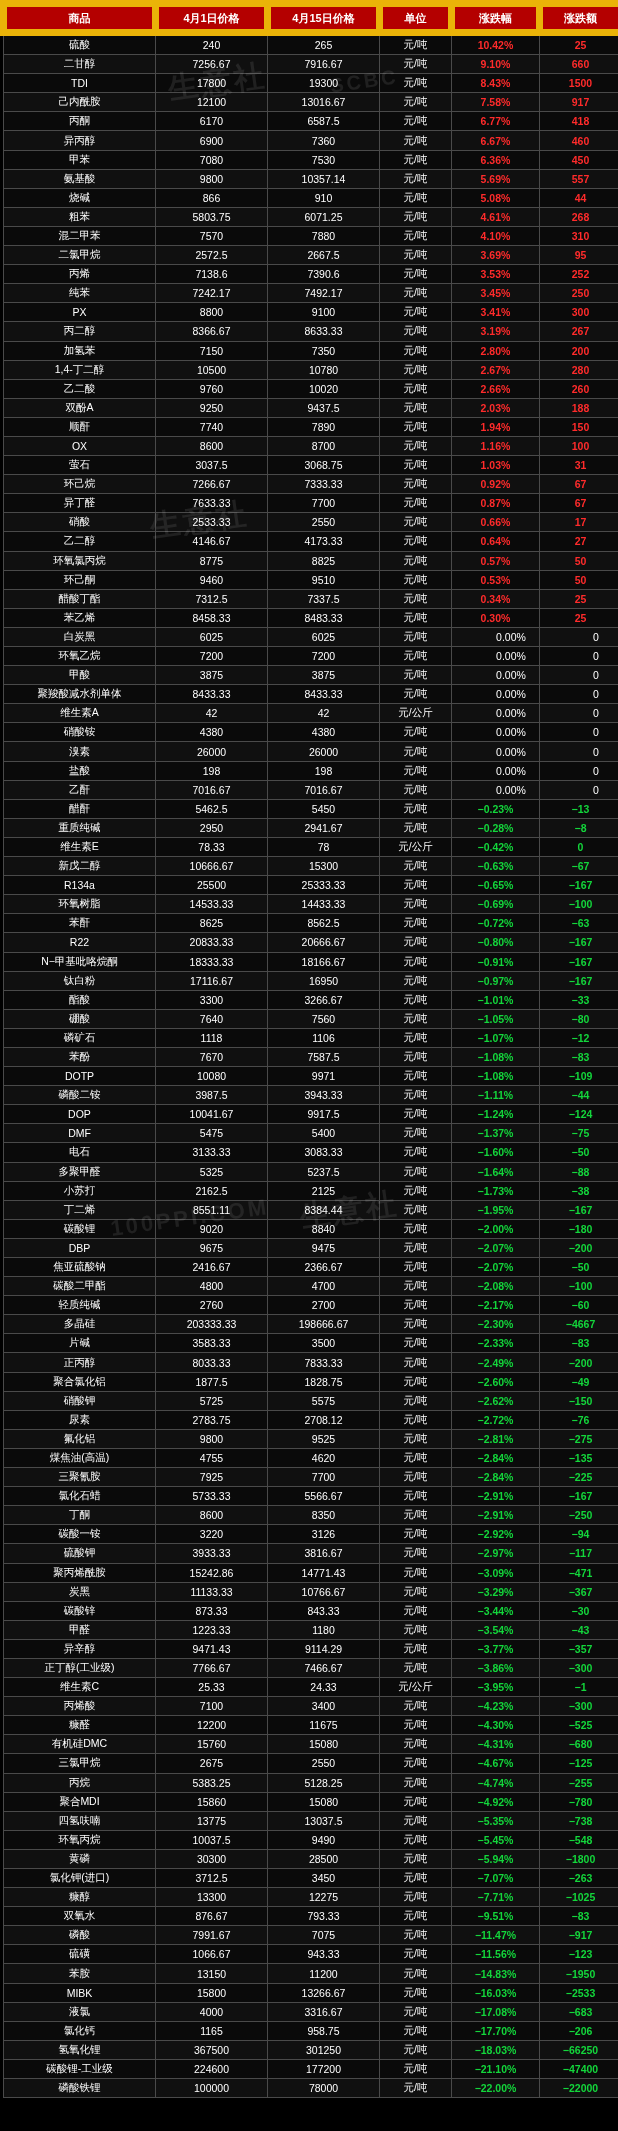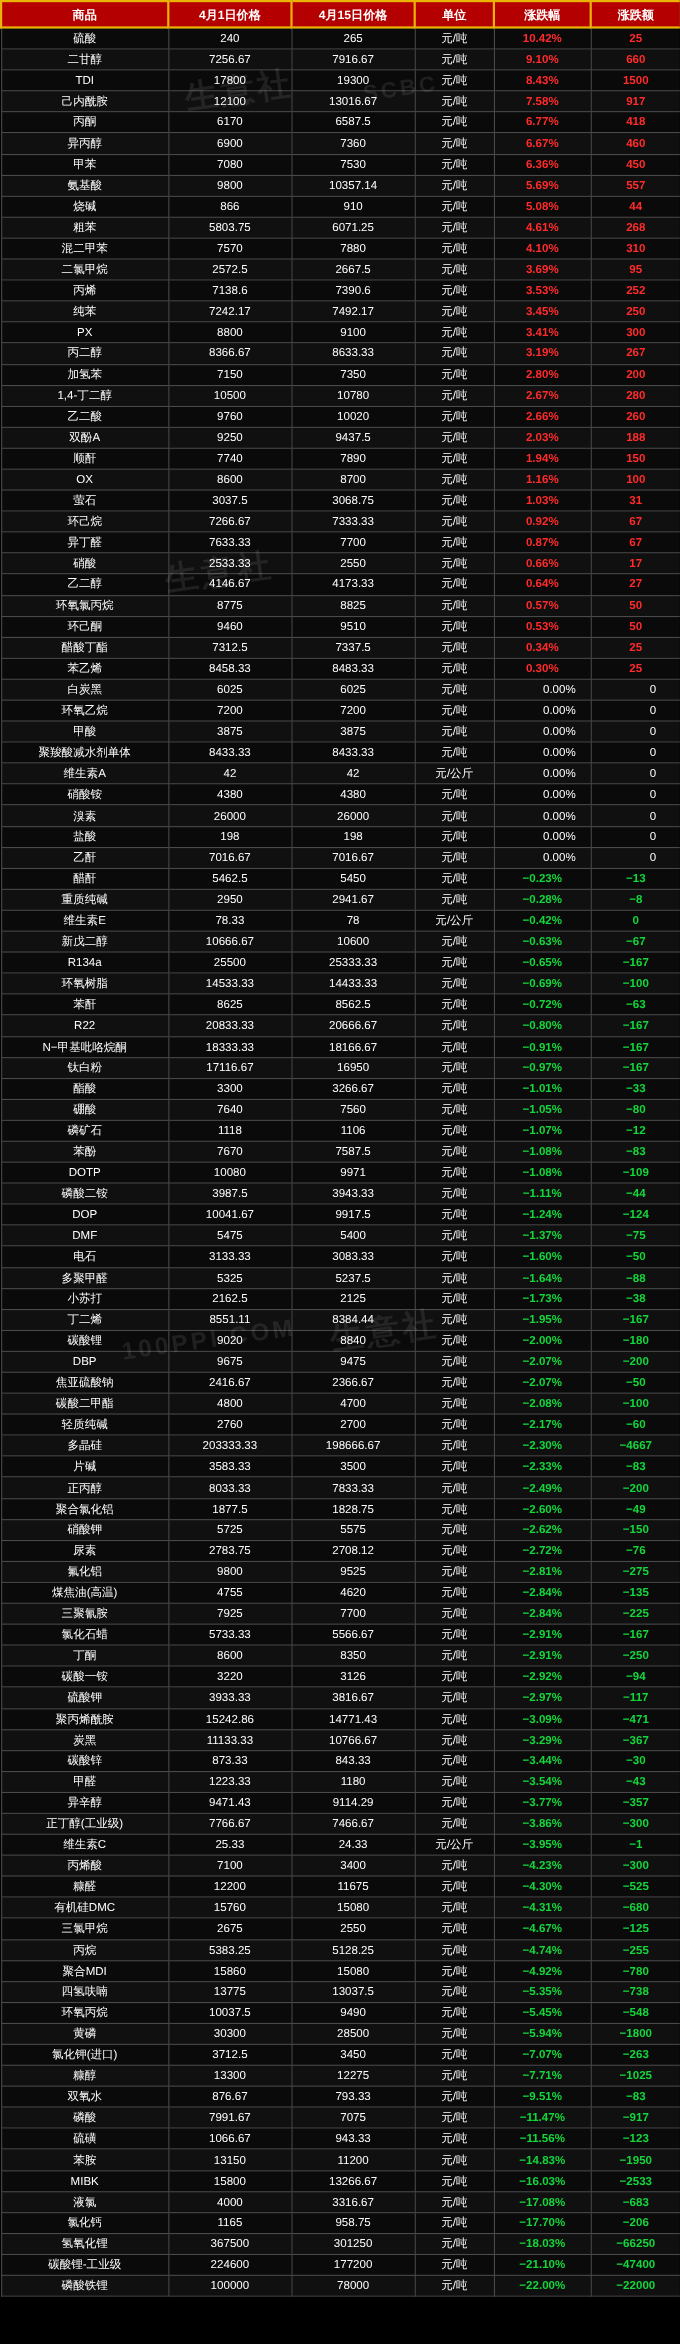--- a/index.html
+++ b/index.html
@@ -1,19 +1,19 @@
 <!DOCTYPE html>
 <html><head>
 <meta charset="utf-8">
 <style>
   html,body{margin:0;padding:0;background:#000;}
   body{width:618px;font-family:"Liberation Sans",sans-serif;}
   table{width:618px;border-collapse:collapse;table-layout:fixed;}
   col.c0{width:152px;} col.c1{width:112px;} col.c2{width:112px;} col.c3{width:72px;} col.c4{width:88px;} col.c5{width:82px;}
-  th{background:#b40000;color:#fff;font-size:11px;font-weight:bold;height:20px;border:2px solid #eab308;text-align:center;}
+  th{background:#b40000;color:#fff;font-size:11px;font-weight:bold;height:20px;border:7px solid #eab308;text-align:center;}
   td{font-size:10.5px;height:16.1px;border:1px solid #4a4a4a;text-align:center;color:#fff;background:#0a0a0a;
      overflow:hidden;white-space:nowrap;}
   tr:nth-child(even) td{background:#101010;}
   td.name{color:#ffffff;}
   td.unit{color:#ffffff;}
   td.up{color:#ff2b2b;font-weight:bold;}
   td.down{color:#13d63b;font-weight:bold;}
   td.flat{color:#ffffff;padding-left:32px;}
   .wrap{position:relative;width:618px;}
   .wm{position:absolute;left:0;top:0;width:618px;height:2131px;pointer-events:none;
@@ -384,21 +384,21 @@
           <td class="name">维生素E</td>
           <td>78.33</td>
           <td>78</td>
           <td class="unit">元/公斤</td>
           <td class="down">−0.42%</td>
           <td class="down">0</td>
         </tr>
         <tr>
           <td class="name">新戊二醇</td>
           <td>10666.67</td>
-          <td>10600</td>
+          <td>15300</td>
           <td class="unit">元/吨</td>
           <td class="down">−0.63%</td>
           <td class="down">−67</td>
         </tr>
         <tr>
           <td class="name">R134a</td>
           <td>25500</td>
           <td>25333.33</td>
           <td class="unit">元/吨</td>
           <td class="down">−0.65%</td>

